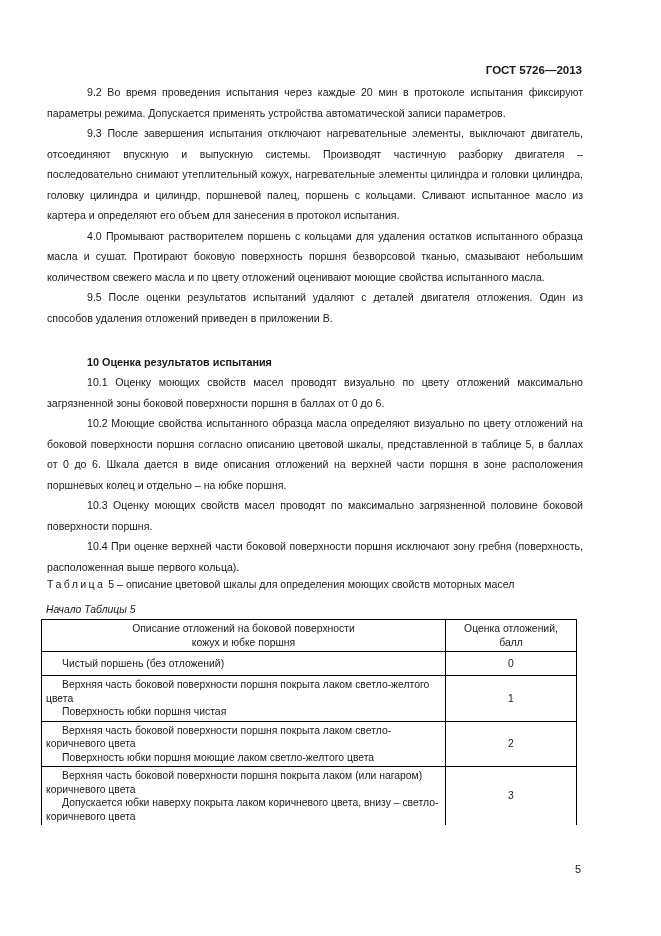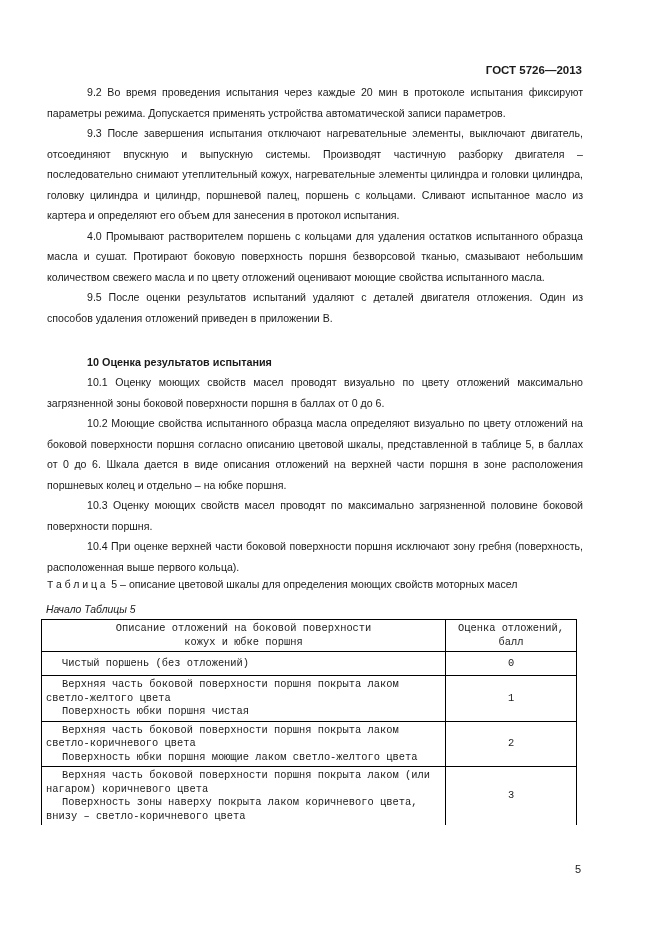--- a/index.html
+++ b/index.html
@@ -3,23 +3,23 @@
 <meta charset="utf-8">
 <style>
   html, body { margin: 0; padding: 0; background: #ffffff; }
   body { width: 661px; height: 936px; position: relative; overflow: hidden;
          font-family: "Liberation Sans", sans-serif; color: #1a1a1a; }
   .header { position: absolute; top: 64px; right: 79px; font-weight: bold; font-size: 11.5px; padding-left: 16px; }
   .text { position: absolute; left: 47px; width: 536px; font-size: 10.6px; line-height: 20.5px; text-align: justify; }
   .p { margin: 0; text-indent: 40px; text-align: justify; text-align-last: left; }
   .sec-title { position: absolute; left: 87px; top: 356px; font-size: 10.8px; font-weight: bold; }
   .caption { position: absolute; left: 47px; top: 578px; font-size: 10.6px; }
-  .caption .sp { letter-spacing: 2.4px; font-family: Liberation Mono, monospace; }
+  .caption .sp { letter-spacing: 2.4px; }
   .subcap { position: absolute; left: 46px; top: 604px; font-size: 10.4px; font-style: italic; }
-  table { position: absolute; left: 41px; top: 619px; width: 536px; border-collapse: collapse; font-size: 10.4px; line-height: 13.5px; font-family: Liberation Mono, monospace; }
+  table { position: absolute; left: 41px; top: 619px; width: 536px; border-collapse: collapse; font-size: 10.4px; line-height: 13.5px; }
   td, th { border: 1.6px solid #000; padding: 2px 4px; vertical-align: middle; font-weight: normal; }
   th.c1 { width: 395px; text-align: center; height: 27px; }
   th.c2 { text-align: center; }
   td.desc { text-align: left; }
   td.desc .ln { display: block; text-indent: 16px; }
   td.score { text-align: center; }
   tr.r0 td { height: 19px; }
   tr.r1 td { height: 40px; }
   tr.r2 td { height: 38px; }
   tr.r3 td { height: 52px; border-bottom: none; }
@@ -80,20 +80,20 @@
     <tr class="r2">
       <td class="desc">
         <span class="ln">Верхняя часть боковой поверхности поршня покрыта лаком светло-коричневого цвета</span>
         <span class="ln">Поверхность юбки поршня моющие лаком светло-желтого цвета</span>
       </td>
       <td class="score">2</td>
     </tr>
     <tr class="r3">
       <td class="desc">
         <span class="ln">Верхняя часть боковой поверхности поршня покрыта лаком (или нагаром) коричневого цвета</span>
-        <span class="ln">Поверхность зоны наверху покрыта лаком коричневого цвета, внизу – светло-коричневого цвета</span>
+        <span class="ln">Допускается юбки наверху покрыта лаком коричневого цвета, внизу – светло-коричневого цвета</span>
       </td>
       <td class="score">3</td>
     </tr>
   </tbody>
 </table>
 
 <div class="pagenum">5</div>
 
 </body></html>

